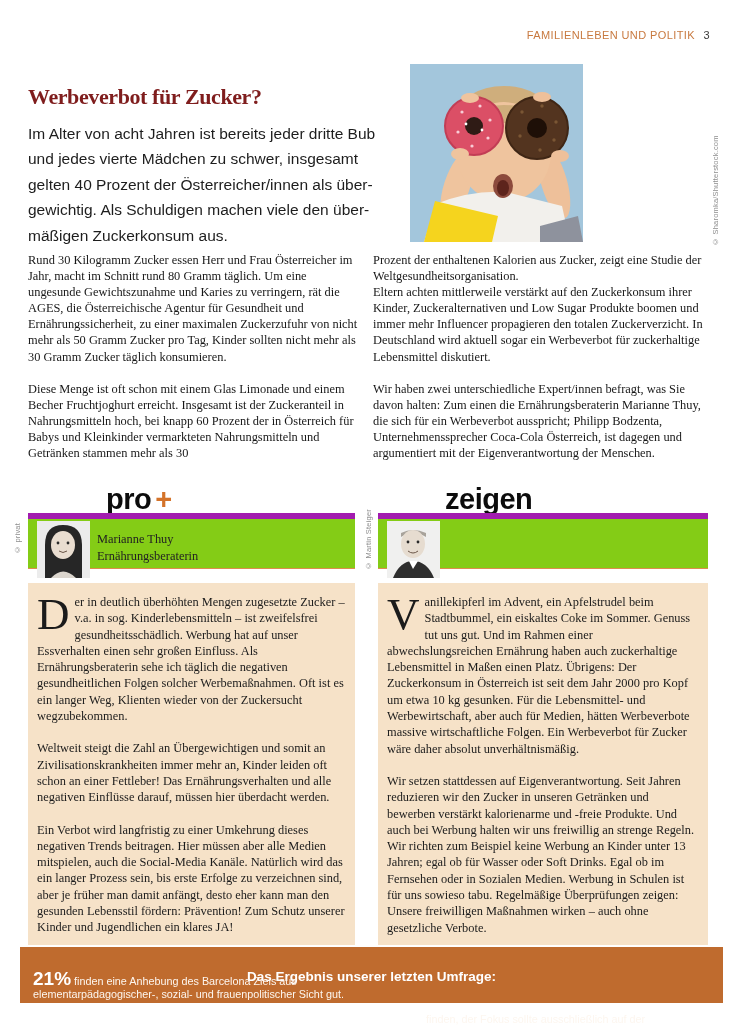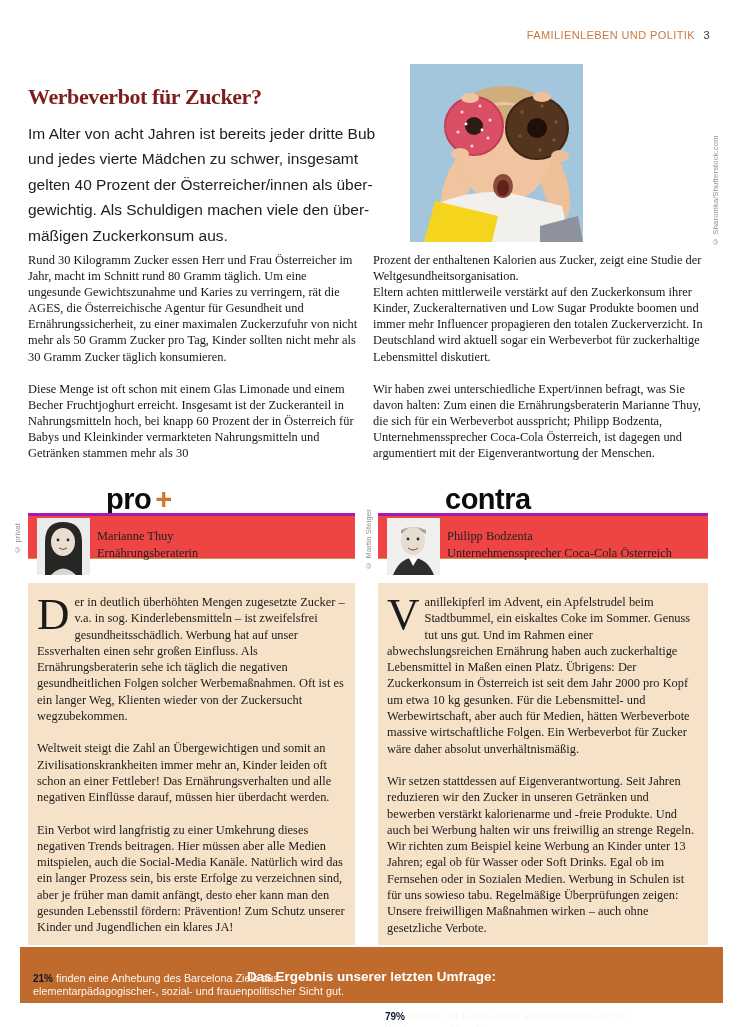--- a/index.html
+++ b/index.html
@@ -28,42 +28,42 @@
   .bodycol p{margin:0 0 16px 0;}
   .bodycol p.tight{margin:0;}
   .col-l{left:28px;width:333px;}
   .col-r{left:373px;width:336px;}
 
   .sec-head{position:absolute;top:483px;font-size:29px;font-weight:bold;color:#0c0c0c;letter-spacing:-.5px;}
   .sec-head .plus{color:#d4732a;margin-left:4px;font-weight:bold;}
   .sh-pro{left:106px;}
   .sh-contra{left:445px;}
 
-  .strip{position:absolute;top:513px;height:46px;background:#ef4444;
-         border-top:3px solid #a21caf;border-bottom:1px solid #de8c4e;box-sizing:border-box;}
+  .strip{position:absolute;top:513px;height:56px;background:#84cc16;
+         border-top:6px solid #a21caf;border-bottom:1px solid #de8c4e;box-sizing:border-box;}
   .strip-l{left:28px;width:327px;}
   .strip-r{left:378px;width:330px;}
   .strip .photo{position:absolute;left:9px;top:2px;width:53px;height:57px;overflow:hidden;}
   .strip .who{position:absolute;left:69px;top:12px;font-family:"Liberation Serif",serif;
               font-size:12.4px;line-height:17px;color:#222;}
 
   .panel{position:absolute;top:583px;height:362px;background:#f6e2c8;box-sizing:border-box;
          padding:11px 9px 0 9px;font-family:"Liberation Serif",serif;
          font-size:12.4px;line-height:16.3px;color:#1b1b1b;}
   .panel-l{left:28px;width:327px;}
   .panel-r{left:378px;width:330px;}
   .panel p{margin:0 0 16px 0;}
   .dropcap{float:left;font-size:45px;line-height:34px;padding:3px 5px 0 0;color:#1b1b1b;}
 
   .banner{position:absolute;left:20px;top:947px;width:703px;height:56px;background:#bf6b2e;color:#fff;}
   .banner .btitle{text-align:center;font-weight:bold;font-size:13.5px;padding-top:22px;}
   .stat{position:absolute;top:25px;font-size:10.8px;line-height:13.2px;color:#fdf6ef;}
   .stat-l{left:13px;width:335px;}
   .stat-r{left:365px;width:320px;margin-top:38px;}
-  .stat b{font-size:10px;color:#0f172a;margin-right:3px;}
+  .stat b{font-size:19px;color:#ffffff;margin-right:3px;}
 </style>
 </head>
 <body>
 
 <div id="page">
 
   <div class="hdr">
     <span>FAMILIENLEBEN UND POLITIK</span>
     <span class="pg">3</span>
   </div>
@@ -126,21 +126,21 @@
   </div>
   <div class="bodycol col-r">
     <p class="tight">Prozent der enthaltenen Kalorien aus Zucker, zeigt eine Studie der Weltgesundheitsorganisation.</p>
     <p>Eltern achten mittlerweile verstärkt auf den Zuckerkonsum ihrer Kinder, Zuckeralternativen und Low Sugar Produkte boomen und immer mehr Influencer propagieren den totalen Zuckerverzicht. In Deutschland wird aktuell sogar ein Werbeverbot für zuckerhaltige Lebensmittel diskutiert.</p>
     <p>Wir haben zwei unterschiedliche Expert/innen befragt, was Sie davon halten: Zum einen die Ernährungsberaterin Marianne Thuy, die sich für ein Werbeverbot ausspricht; Philipp Bodzenta, Unternehmenssprecher Coca-Cola Österreich, ist dagegen und argumentiert mit der Eigenverantwortung der Menschen.</p>
   </div>
 
   <div class="sec-head sh-pro">
     <span>pro</span><span class="plus">+</span>
   </div>
-  <div class="sec-head sh-contra">contra</div>
+  <div class="sec-head sh-contra">zeigen</div>
 
   <div class="strip strip-l">
     <div class="photo">
       <svg width="53" height="57" viewBox="0 0 53 57" xmlns="http://www.w3.org/2000/svg">
         <rect width="53" height="57" fill="#ececec"></rect>
         <path d="M8 57 L8 24 Q8 4 26 4 Q45 4 45 24 L45 57 Z" fill="#262626"></path>
         <ellipse cx="26" cy="24" rx="12" ry="14" fill="#e9ddd0"></ellipse>
         <circle cx="21" cy="22" r="1.4" fill="#2a2a2a"></circle>
           <circle cx="31" cy="22" r="1.4" fill="#2a2a2a"></circle>
         <path d="M22 30 Q26 33 30 30" stroke="#6b5648" stroke-width="1" fill="none"></path>
@@ -160,24 +160,20 @@
         <rect width="53" height="57" fill="#f0f0ef"></rect>
         <path d="M14 16 Q26 8 39 16 L39 12 Q26 6 14 12 Z" fill="#a8a39b"></path>
         <ellipse cx="26" cy="23" rx="12" ry="14" fill="#e6dcd0"></ellipse>
         <circle cx="21" cy="21" r="1.4" fill="#2a2a2a"></circle>
           <circle cx="31" cy="21" r="1.4" fill="#2a2a2a"></circle>
         <path d="M21 30 Q26 34 31 30" stroke="#6b5648" stroke-width="1" fill="none"></path>
         <path d="M6 57 Q13 40 26 40 Q40 40 47 57 Z" fill="#2e2e2e"></path>
         <path d="M22 40 L26 48 L31 40 Z" fill="#ffffff"></path>
       </svg>
     </div>
-    <div class="who">
-      <div>Philipp Bodzenta</div>
-      <div>Unternehmenssprecher Coca-Cola Österreich</div>
-    </div>
   </div>
   <div class="vcredit vc-contra">© Martin Steiger</div>
 
   <div class="panel panel-l">
     <p><span class="dropcap">D</span><span>er in deutlich überhöhten Mengen zugesetzte Zucker – v.a. in sog. Kinderlebensmitteln – ist zweifelsfrei gesundheitsschädlich. Werbung hat auf unser Essverhalten einen sehr großen Einfluss. Als Ernährungsberaterin sehe ich täglich die negativen gesundheitlichen Folgen solcher Werbemaßnahmen. Oft ist es ein langer Weg, Klienten wieder von der Zuckersucht wegzubekommen.</span></p>
     <p>Weltweit steigt die Zahl an Übergewichtigen und somit an Zivilisationskrankheiten immer mehr an, Kinder leiden oft schon an einer Fettleber! Das Ernährungsverhalten und alle negativen Einflüsse darauf, müssen hier überdacht werden.</p>
     <p>Ein Verbot wird langfristig zu einer Umkehrung dieses negativen Trends beitragen. Hier müssen aber alle Medien mitspielen, auch die Social-Media Kanäle. Natürlich wird das ein langer Prozess sein, bis erste Erfolge zu verzeichnen sind, aber je früher man damit anfängt, desto eher kann man den gesunden Lebensstil fördern: Prävention! Zum Schutz unserer Kinder und Jugendlichen ein klares JA!</p>
   </div>
 
   <div class="panel panel-r">

